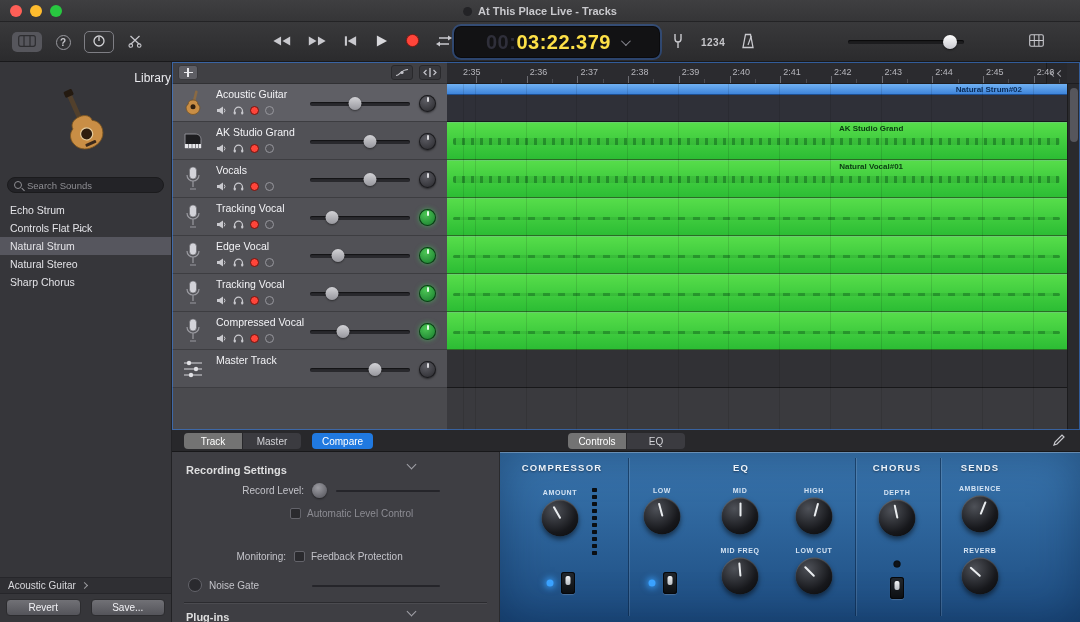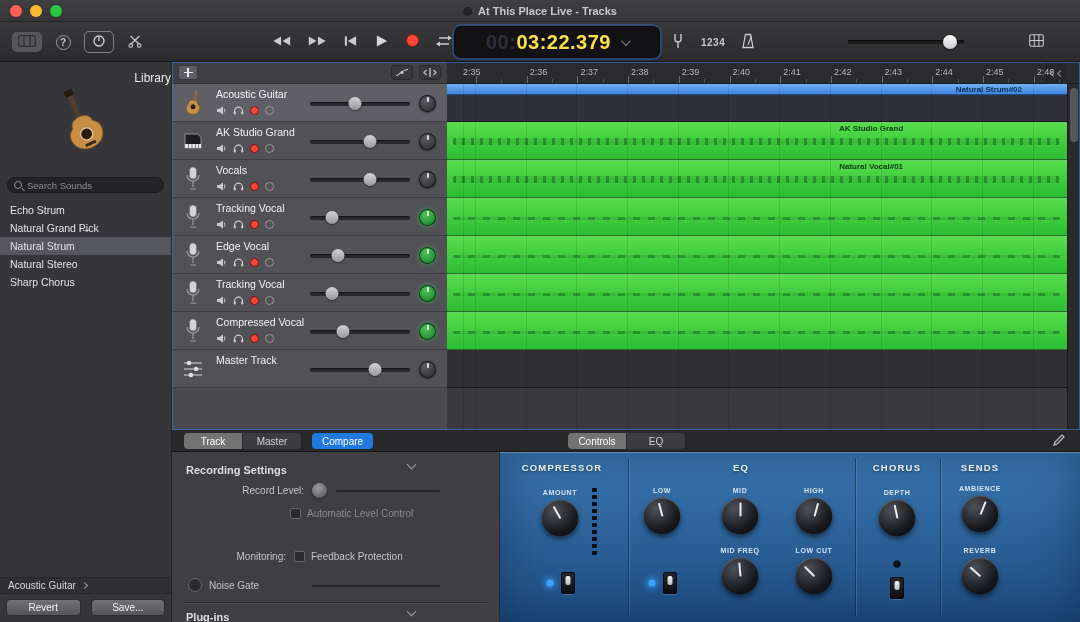--- a/index.html
+++ b/index.html
@@ -278,21 +278,21 @@
           <rect x="43" y="68" width="14" height="3.6" rx="1" fill="#3a281a"></rect>
         </g>
       </svg>
     </div>
     <div class="search">
       <span class="mag"></span>
       <span class="ph">Search Sounds</span>
     </div>
     <div class="lib-list">
         <div class="lib-item">Echo Strum</div>
-        <div class="lib-item">Natural Grand P̶ick</div>
+        <div class="lib-item">Controls Flat P̶ick</div>
         <div class="lib-item selected">Natural Strum</div>
         <div class="lib-item">Natural Stereo</div>
         <div class="lib-item">Sharp Chorus</div>
       </div>
     <div class="side-footer">
       <div class="patch-row">
         <span>Acoustic Guitar</span>
         <span class="chev-r"></span>
       </div>
       <div class="foot-btns">

